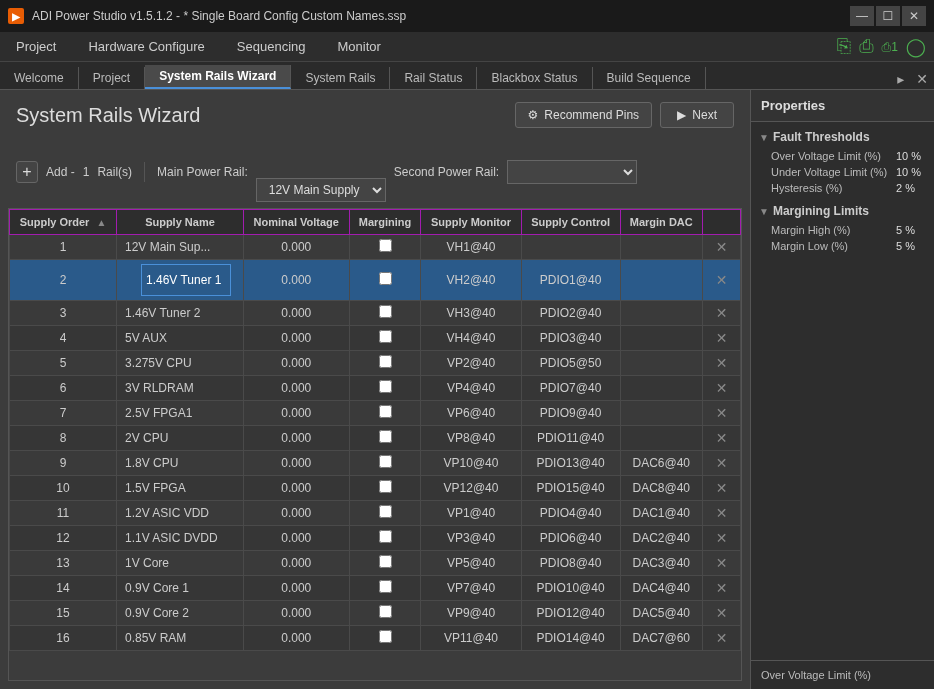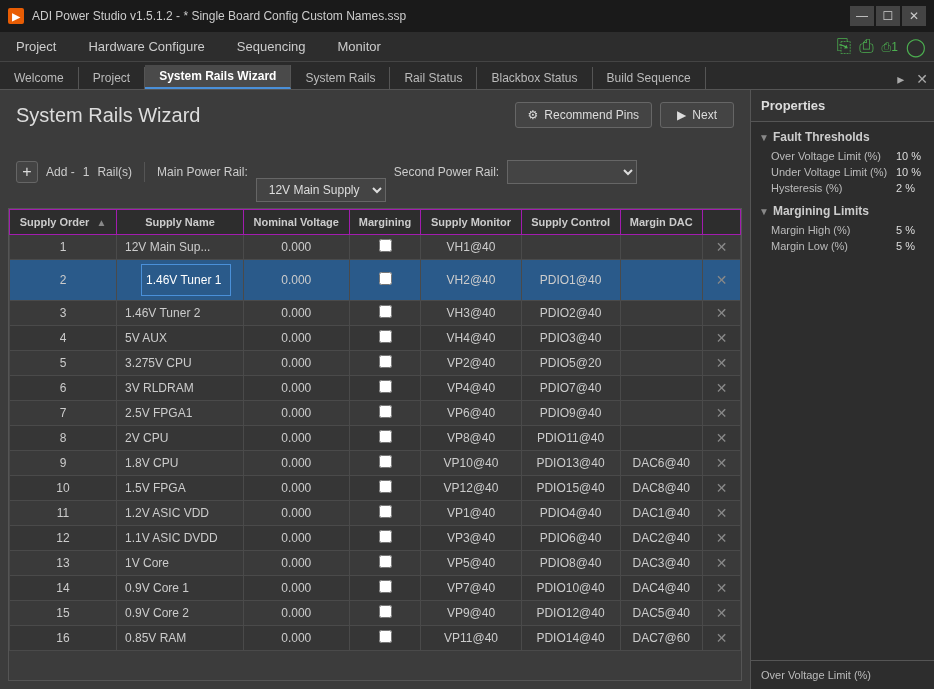--- a/index.html
+++ b/index.html
@@ -210,21 +210,21 @@
               <td>PDIO3@40</td>
               <td></td>
               <td><button class="delete-btn">✕</button></td>
             </tr>
             <tr>
               <td>5</td>
               <td class="left">3.275V CPU</td>
               <td>0.000</td>
               <td><input type="checkbox" style=""></td>
               <td>VP2@40</td>
-              <td>PDIO5@20</td>
+              <td>PDIO5@50</td>
               <td></td>
               <td><button class="delete-btn">✕</button></td>
             </tr>
             <tr>
               <td>6</td>
               <td class="left">3V RLDRAM</td>
               <td>0.000</td>
               <td><input type="checkbox" style=""></td>
               <td>VP4@40</td>
               <td>PDIO7@40</td>

